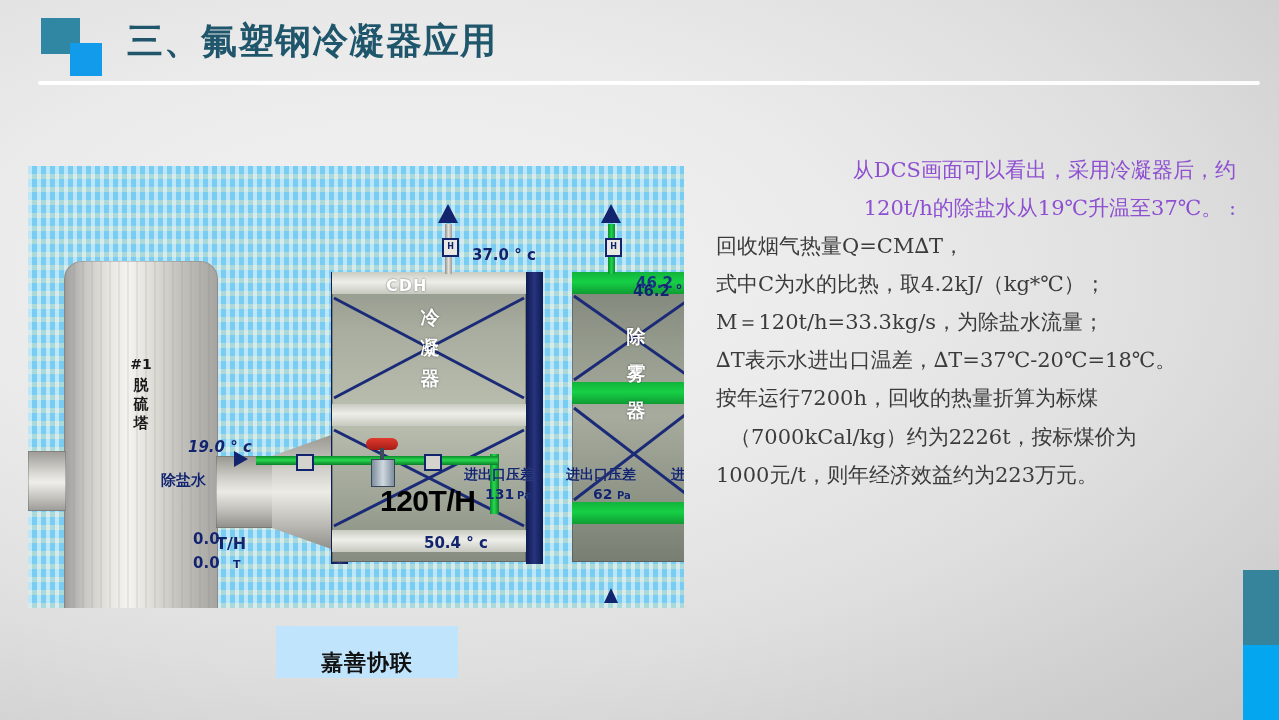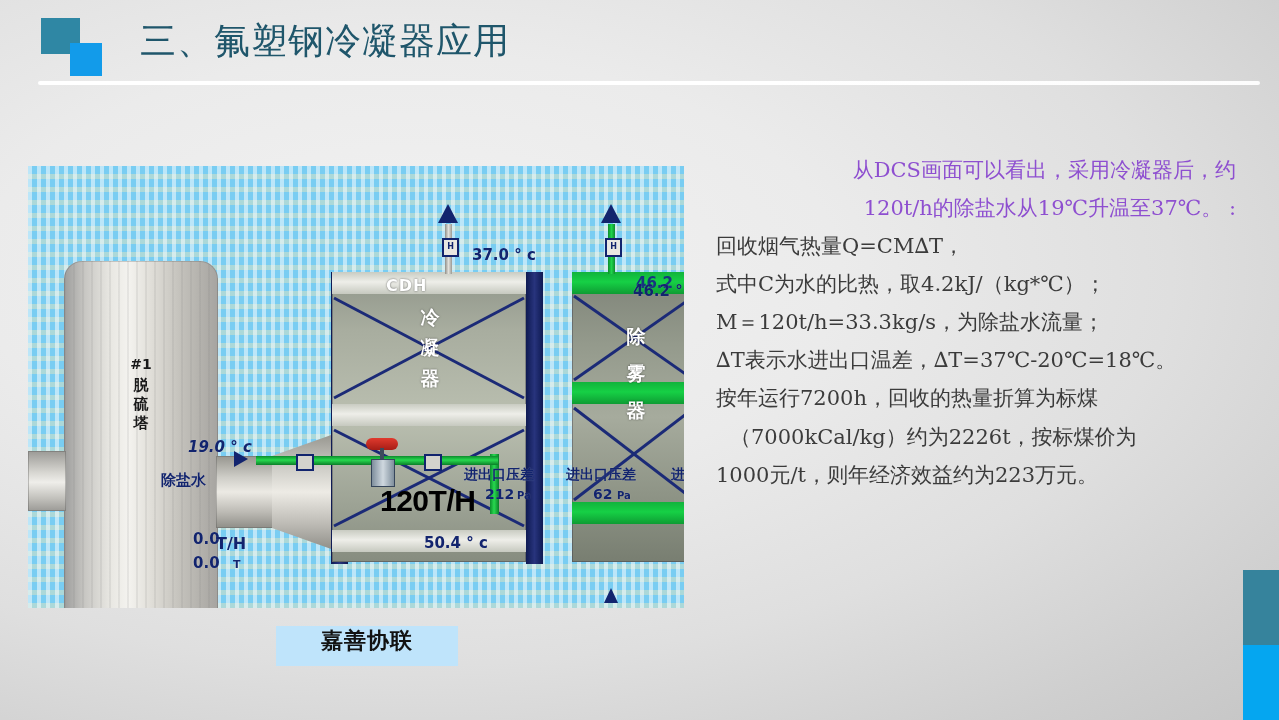--- a/index.html
+++ b/index.html
@@ -33,25 +33,25 @@
     width: 39px; height: 36px;
     background: #2f87a4;
   }
   #deco-square-light {
     left: 70px; top: 43px;
     width: 32px; height: 33px;
     background: #129bea;
   }
   #slide-title {
     position: absolute;
-    left: 140px;
+    left: 127px;
     top: 17px;
     font-family: "DejaVu Sans", sans-serif;
     font-size: 36px;
-    font-weight: normal;
+    font-weight: bold;
     color: #1f566b;
     letter-spacing: 1px;
     white-space: nowrap;
   }
   #title-divider {
     position: absolute;
     left: 38px;
     top: 81px;
     width: 1222px;
     height: 4px;
@@ -327,24 +327,24 @@
     border-bottom: 8px solid transparent;
     border-left: 14px solid #12246e;
   }
 
   
   #caption-box {
     position: absolute;
     left: 276px;
     top: 626px;
     width: 182px;
-    height: 40px;
+    height: 52px;
     background: #bfe4fb;
     display: flex;
-    align-items: flex-start;
+    align-items: flex-end;
     justify-content: center;
   }
   #caption-text {
     font-family: "DejaVu Sans", sans-serif;
     font-size: 22px;
     font-weight: bold;
     color: #121212;
     letter-spacing: 1px;
   }
 
@@ -464,21 +464,21 @@
 
     <div class="lbl" style="left:133px; top:277px; font-size:15px;">除盐水</div>
     <div class="lbl" style="left:160px; top:244px; font-size:15px;font-style:italic;">19.0 ° c</div>
     <div class="lbl" style="left:165px; top:336px; font-size:15px;">0.0</div>
     <div class="lbl" style="left:188px; top:340px; font-size:16px;">T/H</div>
     <div class="lbl" style="left:165px; top:360px; font-size:15px;">0.0</div>
     <div class="lbl" style="left:205px; top:364px; font-size:11px;">T</div>
     <div id="flow-overlay">120T/H</div>
 
     <div class="lbl" style="left:436px; top:272px; font-size:14px;">进出口压差</div>
-    <div class="lbl" style="left:457px; top:292px; font-size:14px;">212</div>
+    <div class="lbl" style="left:457px; top:292px; font-size:14px;">131</div>
     <div class="lbl" style="left:489px; top:296px; font-size:10px;">Pa</div>
     <div class="lbl" style="left:538px; top:272px; font-size:14px;">进出口压差</div>
     <div class="lbl" style="left:565px; top:292px; font-size:14px;">62</div>
     <div class="lbl" style="left:589px; top:296px; font-size:10px;">Pa</div>
     <div class="lbl" style="left:643px; top:272px; font-size:14px;">进</div>
 
     <div id="bottom-arrow"></div>
   </div>
 
   <div id="caption-box">

